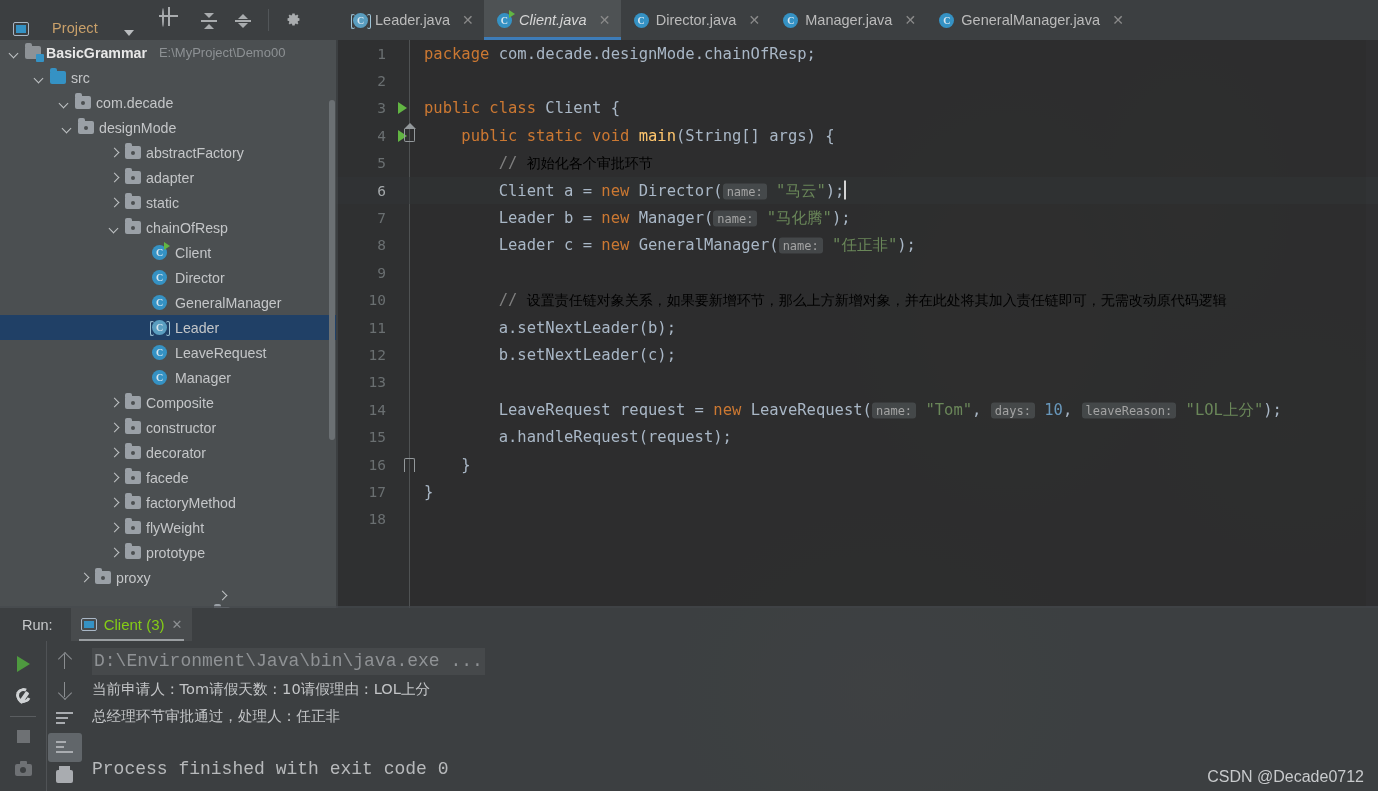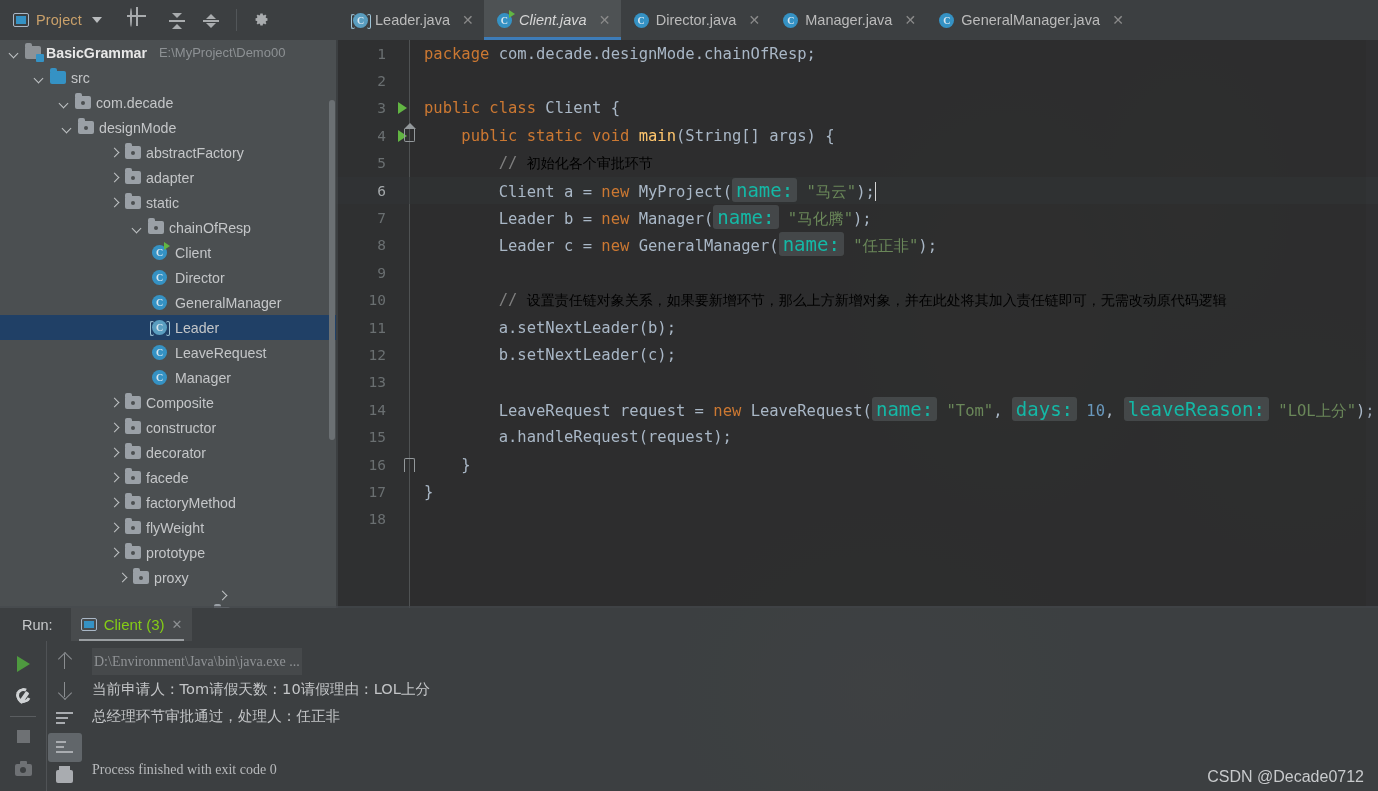--- a/index.html
+++ b/index.html
@@ -32,21 +32,21 @@
   }
 
   
   #topbar {
     position: absolute; top: 0; left: 0; width: 1378px; height: 40px;
     background: #3c3f41;
     z-index: 5;
     display: flex; align-items: center;
   }
   #project-widget {
-    display: flex; align-items: center; gap: 7px;
+    display: flex; align-items: flex-end; gap: 23px;
     padding: 0 10px 0 13px; height: 32px;
     cursor: default;
   }
   .proj-icon {
     width: 16px; height: 14px; border: 1.6px solid #a9b7c6; border-radius: 2px;
     position: relative; background: #3c3f41;
   }
   .proj-icon::after {
     content: ''; position: absolute; inset: 2px;
     background: #3592c4;
@@ -227,22 +227,22 @@
   }
   .ctext { position: absolute; left: 88px; white-space: pre; top: 50%; transform: translateY(-50%); }
 
   .kw { color: #cc7832; }
   .str { color: #6a8759; }
   .num { color: #6897bb; }
   .id  { color: #a9b7c6; }
   .fn  { color: #ffc66d; }
   .cmt { color: #808080; font-family: "DejaVu Sans Mono", monospace; }
   .hint {
-    color: #14b8a6; background: rgba(92,97,100,0.5);
-    border-radius: 3px; padding: 1px 4px; font-size: 19px;
+    color: #a3a3a3; background: rgba(92,97,100,0.5);
+    border-radius: 3px; padding: 1px 4px; font-size: 12px;
   }
   .caret {
     display:inline-block; width: 1.6px; height: 19px; background: #d4d4d4;
     vertical-align: -4px; margin-left: 0px;
   }
   .cmt-cjk { font-family: "DejaVu Sans", sans-serif; font-size: 14px; }
 
   
   #runpanel {
     position: absolute; left: 0; top: 608px; width: 1378px; height: 183px;
@@ -308,22 +308,22 @@
     border: 3px solid #cfd2d4; border-right-color: transparent;
     transform: rotate(-20deg);
   }
   .rsep { width: 26px; height:1px; background: rgba(120,124,127,0.5); margin: 3px 0; }
 
   #console {
     position: absolute; left: 82px; top: 33px; right: 0; bottom: 0;
     padding: 7px 0 0 10px;
   }
   .cl {
-    font-family: Liberation Serif, serif;
-    font-size: 14px; line-height: 27px; color: #b7b9bb; white-space: pre;
+    font-family: Liberation Mono, monospace;
+    font-size: 18px; line-height: 27px; color: #b7b9bb; white-space: pre;
   }
   .cl.path { color: #8f9295; background: rgba(82,86,88,0.45); display:inline-block; padding:0 2px; }
   .cl.cjk { font-family: "DejaVu Sans", sans-serif; font-size: 14.6px; color: #c3c5c7; }
 
   #watermark {
     position: absolute; right: 14px; bottom: 5px;
     color: #c8cacc; font-size: 16px; z-index: 20;
     font-family: "Liberation Sans", sans-serif;
   }
 
@@ -451,21 +451,21 @@
         <div class="tree-row" style="padding-left: 108px;">
           <span class="arrow right"></span>
           <span class="fo pkg"></span>
           <span class="tree-label">adapter</span>
         </div>
         <div class="tree-row" style="padding-left: 108px;">
           <span class="arrow right"></span>
           <span class="fo pkg"></span>
           <span class="tree-label">static</span>
         </div>
-        <div class="tree-row" style="padding-left: 108px; margin-left: 23px;">
+        <div class="tree-row" style="padding-left: 108px;">
           <span class="arrow down"></span>
           <span class="fo pkg"></span>
           <span class="tree-label">chainOfResp</span>
         </div>
         <div class="tree-row" style="padding-left: 133px;">
           <span class="arrow "></span>
           <span class="jicon" style="margin-left: 2px; margin-right: 3px;">
             <span class="disc">C</span>
             <span class="runbadge"></span>
           </span>
@@ -534,21 +534,21 @@
         <div class="tree-row" style="padding-left: 108px;">
           <span class="arrow right"></span>
           <span class="fo pkg"></span>
           <span class="tree-label">flyWeight</span>
         </div>
         <div class="tree-row" style="padding-left: 108px;">
           <span class="arrow right"></span>
           <span class="fo pkg"></span>
           <span class="tree-label">prototype</span>
         </div>
-        <div class="tree-row" style="padding-left: 116px;">
+        <div class="tree-row" style="padding-left: 78px;">
           <span class="arrow right"></span>
           <span class="fo pkg"></span>
           <span class="tree-label">proxy</span>
         </div>
         <div class="tree-row" style="padding-left: 108px; flex-direction: column;">
           <span class="arrow right"></span>
           <span class="fo pkg"></span>
           <span class="tree-label">simpleFactory</span>
         </div>
       </div>
@@ -577,21 +577,21 @@
           <span class="gut-run"></span>
           <span class="gut-fold"></span>
           <span class="ctext"><span class="id">    </span><span class="kw">public static void </span><span class="fn">main</span><span class="id">(String[] args) {</span></span>
         </div>
         <div class="cline">
           <span class="lnum">5</span>
           <span class="ctext"><span class="cmt">        // </span><span class="cmt-cjk">初始化各个审批环节</span></span>
         </div>
         <div class="cline cur">
           <span class="lnum">6</span>
-          <span class="ctext"><span class="id">        Client a = </span><span class="kw">new </span><span class="id">MyProject(</span><span class="hint">name:</span><span class="str"> "马云"</span><span class="id">);</span><span class="caret"></span></span>
+          <span class="ctext"><span class="id">        Client a = </span><span class="kw">new </span><span class="id">Director(</span><span class="hint">name:</span><span class="str"> "马云"</span><span class="id">);</span><span class="caret"></span></span>
         </div>
         <div class="cline">
           <span class="lnum">7</span>
           <span class="ctext"><span class="id">        Leader b = </span><span class="kw">new </span><span class="id">Manager(</span><span class="hint">name:</span><span class="str"> "马化腾"</span><span class="id">);</span></span>
         </div>
         <div class="cline">
           <span class="lnum">8</span>
           <span class="ctext"><span class="id">        Leader c = </span><span class="kw">new </span><span class="id">GeneralManager(</span><span class="hint">name:</span><span class="str"> "任正非"</span><span class="id">);</span></span>
         </div>
         <div class="cline">

